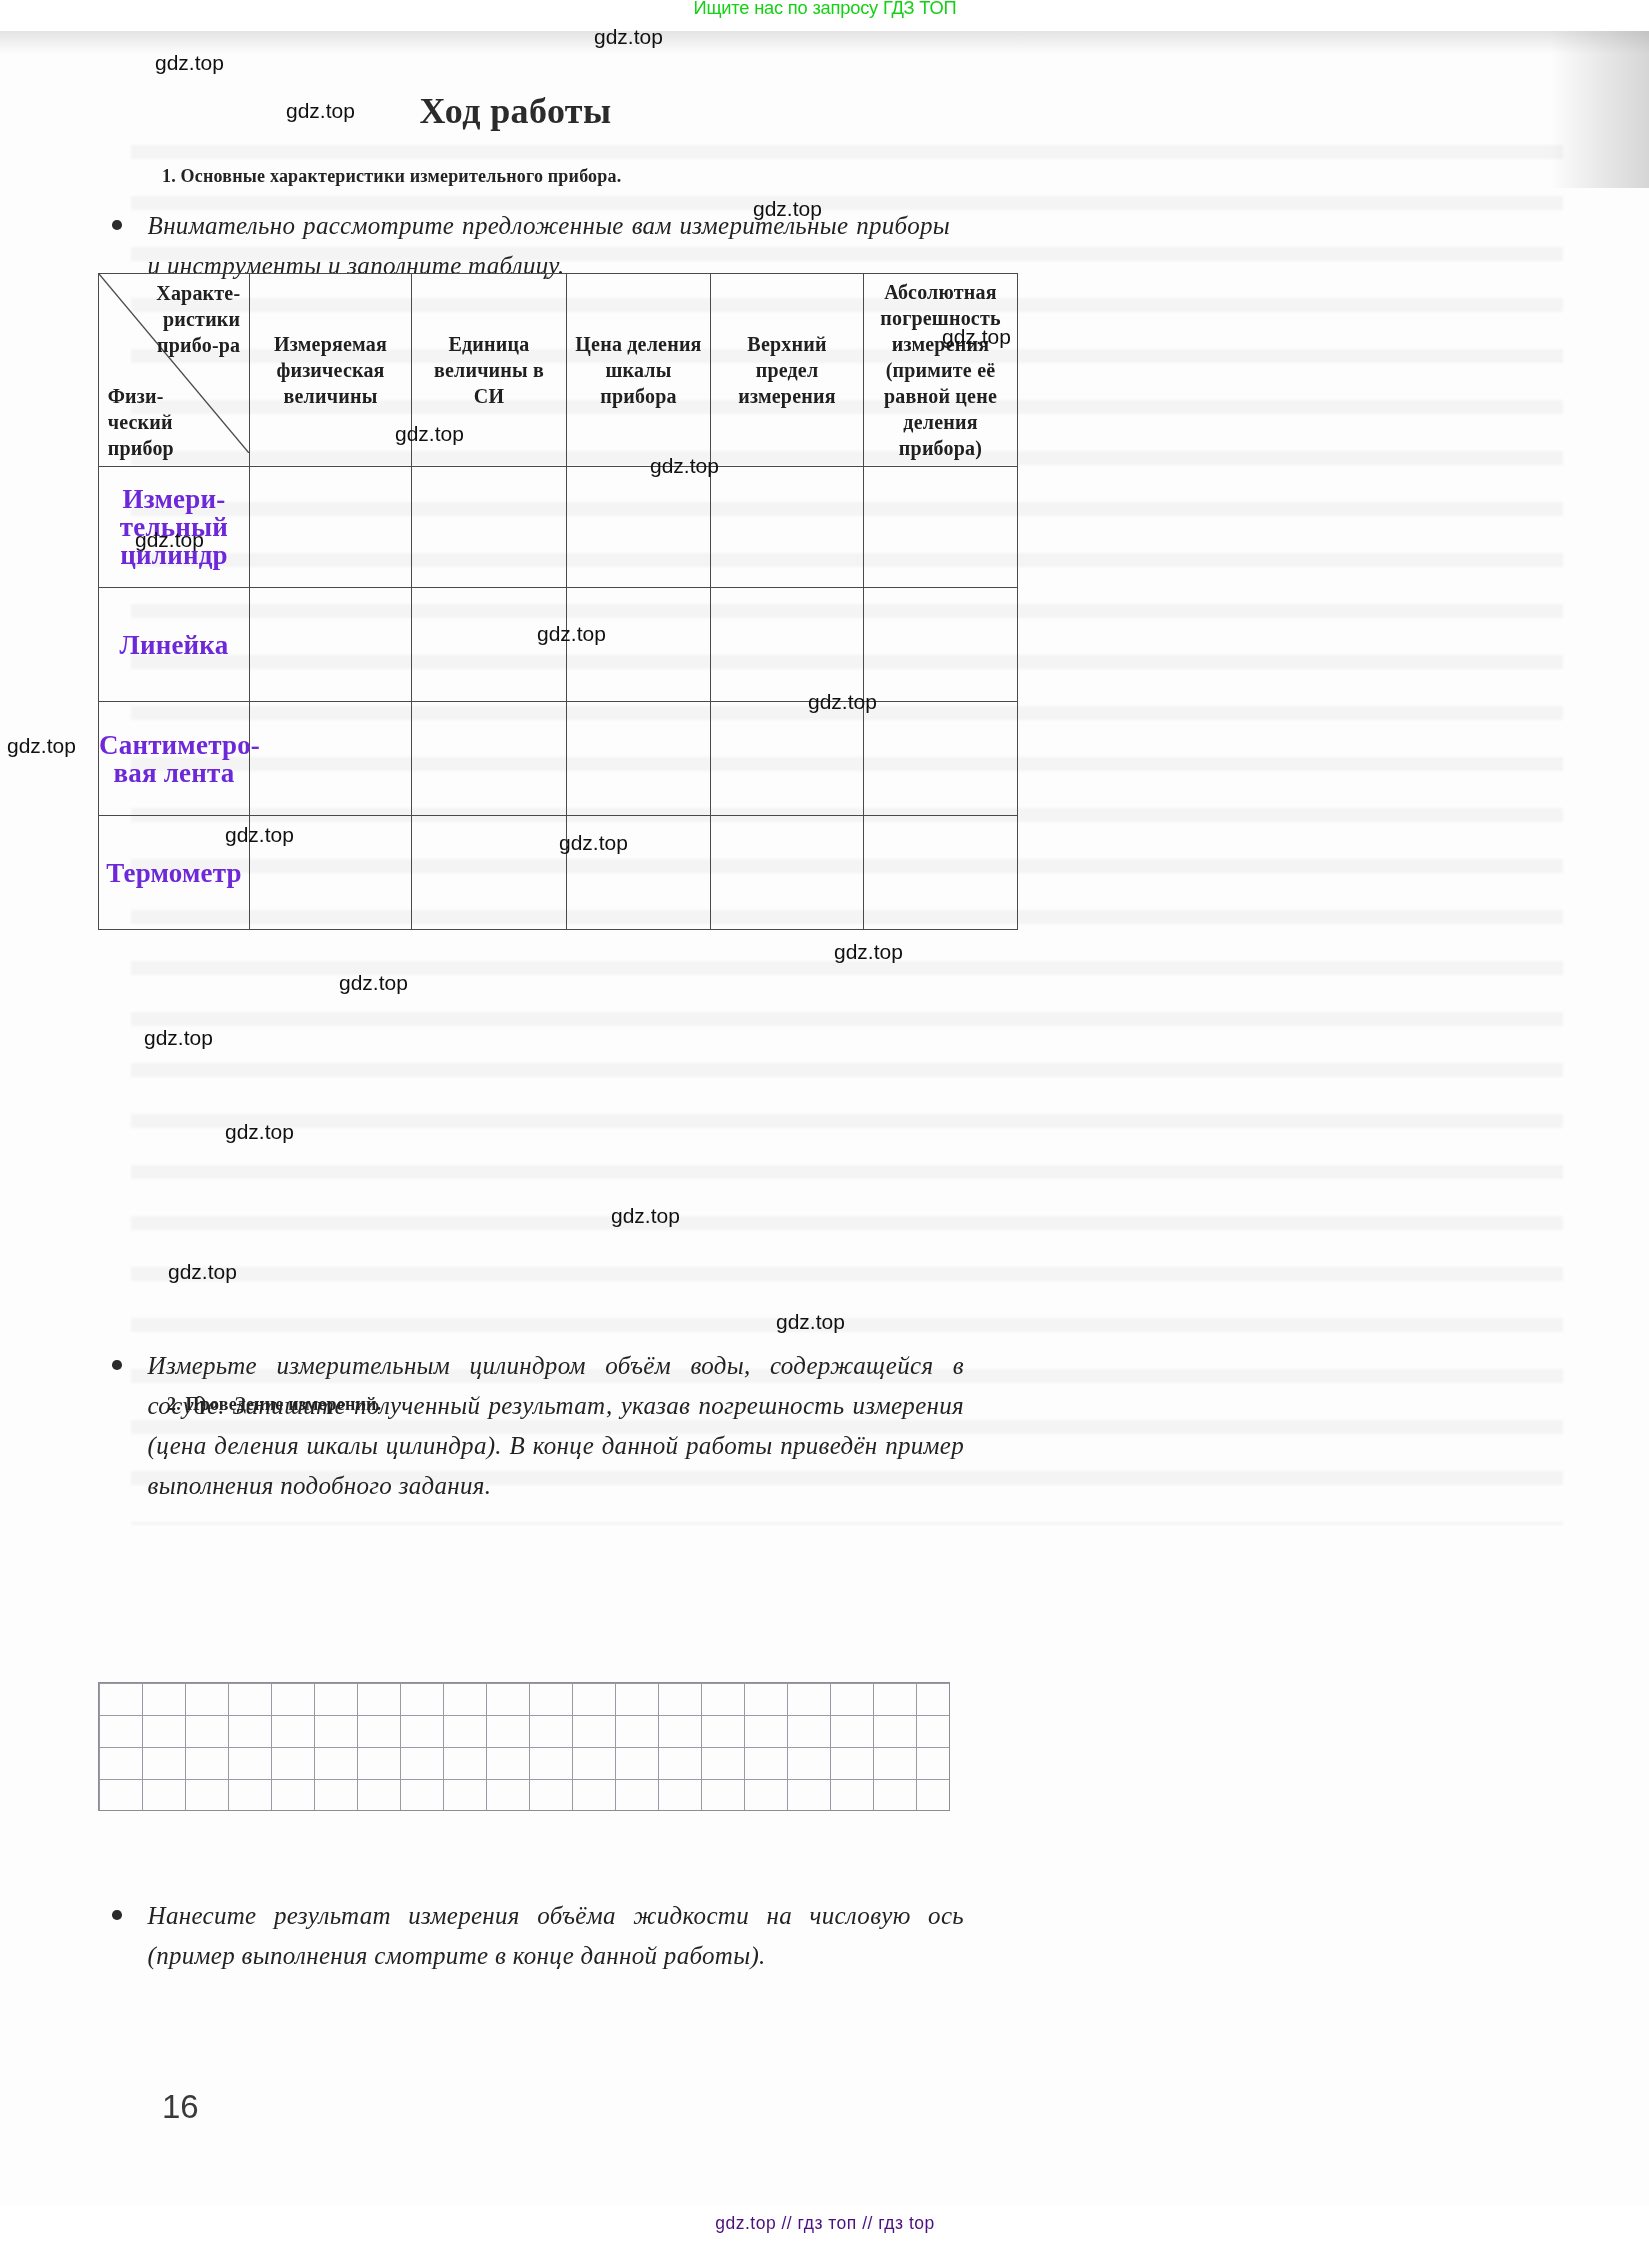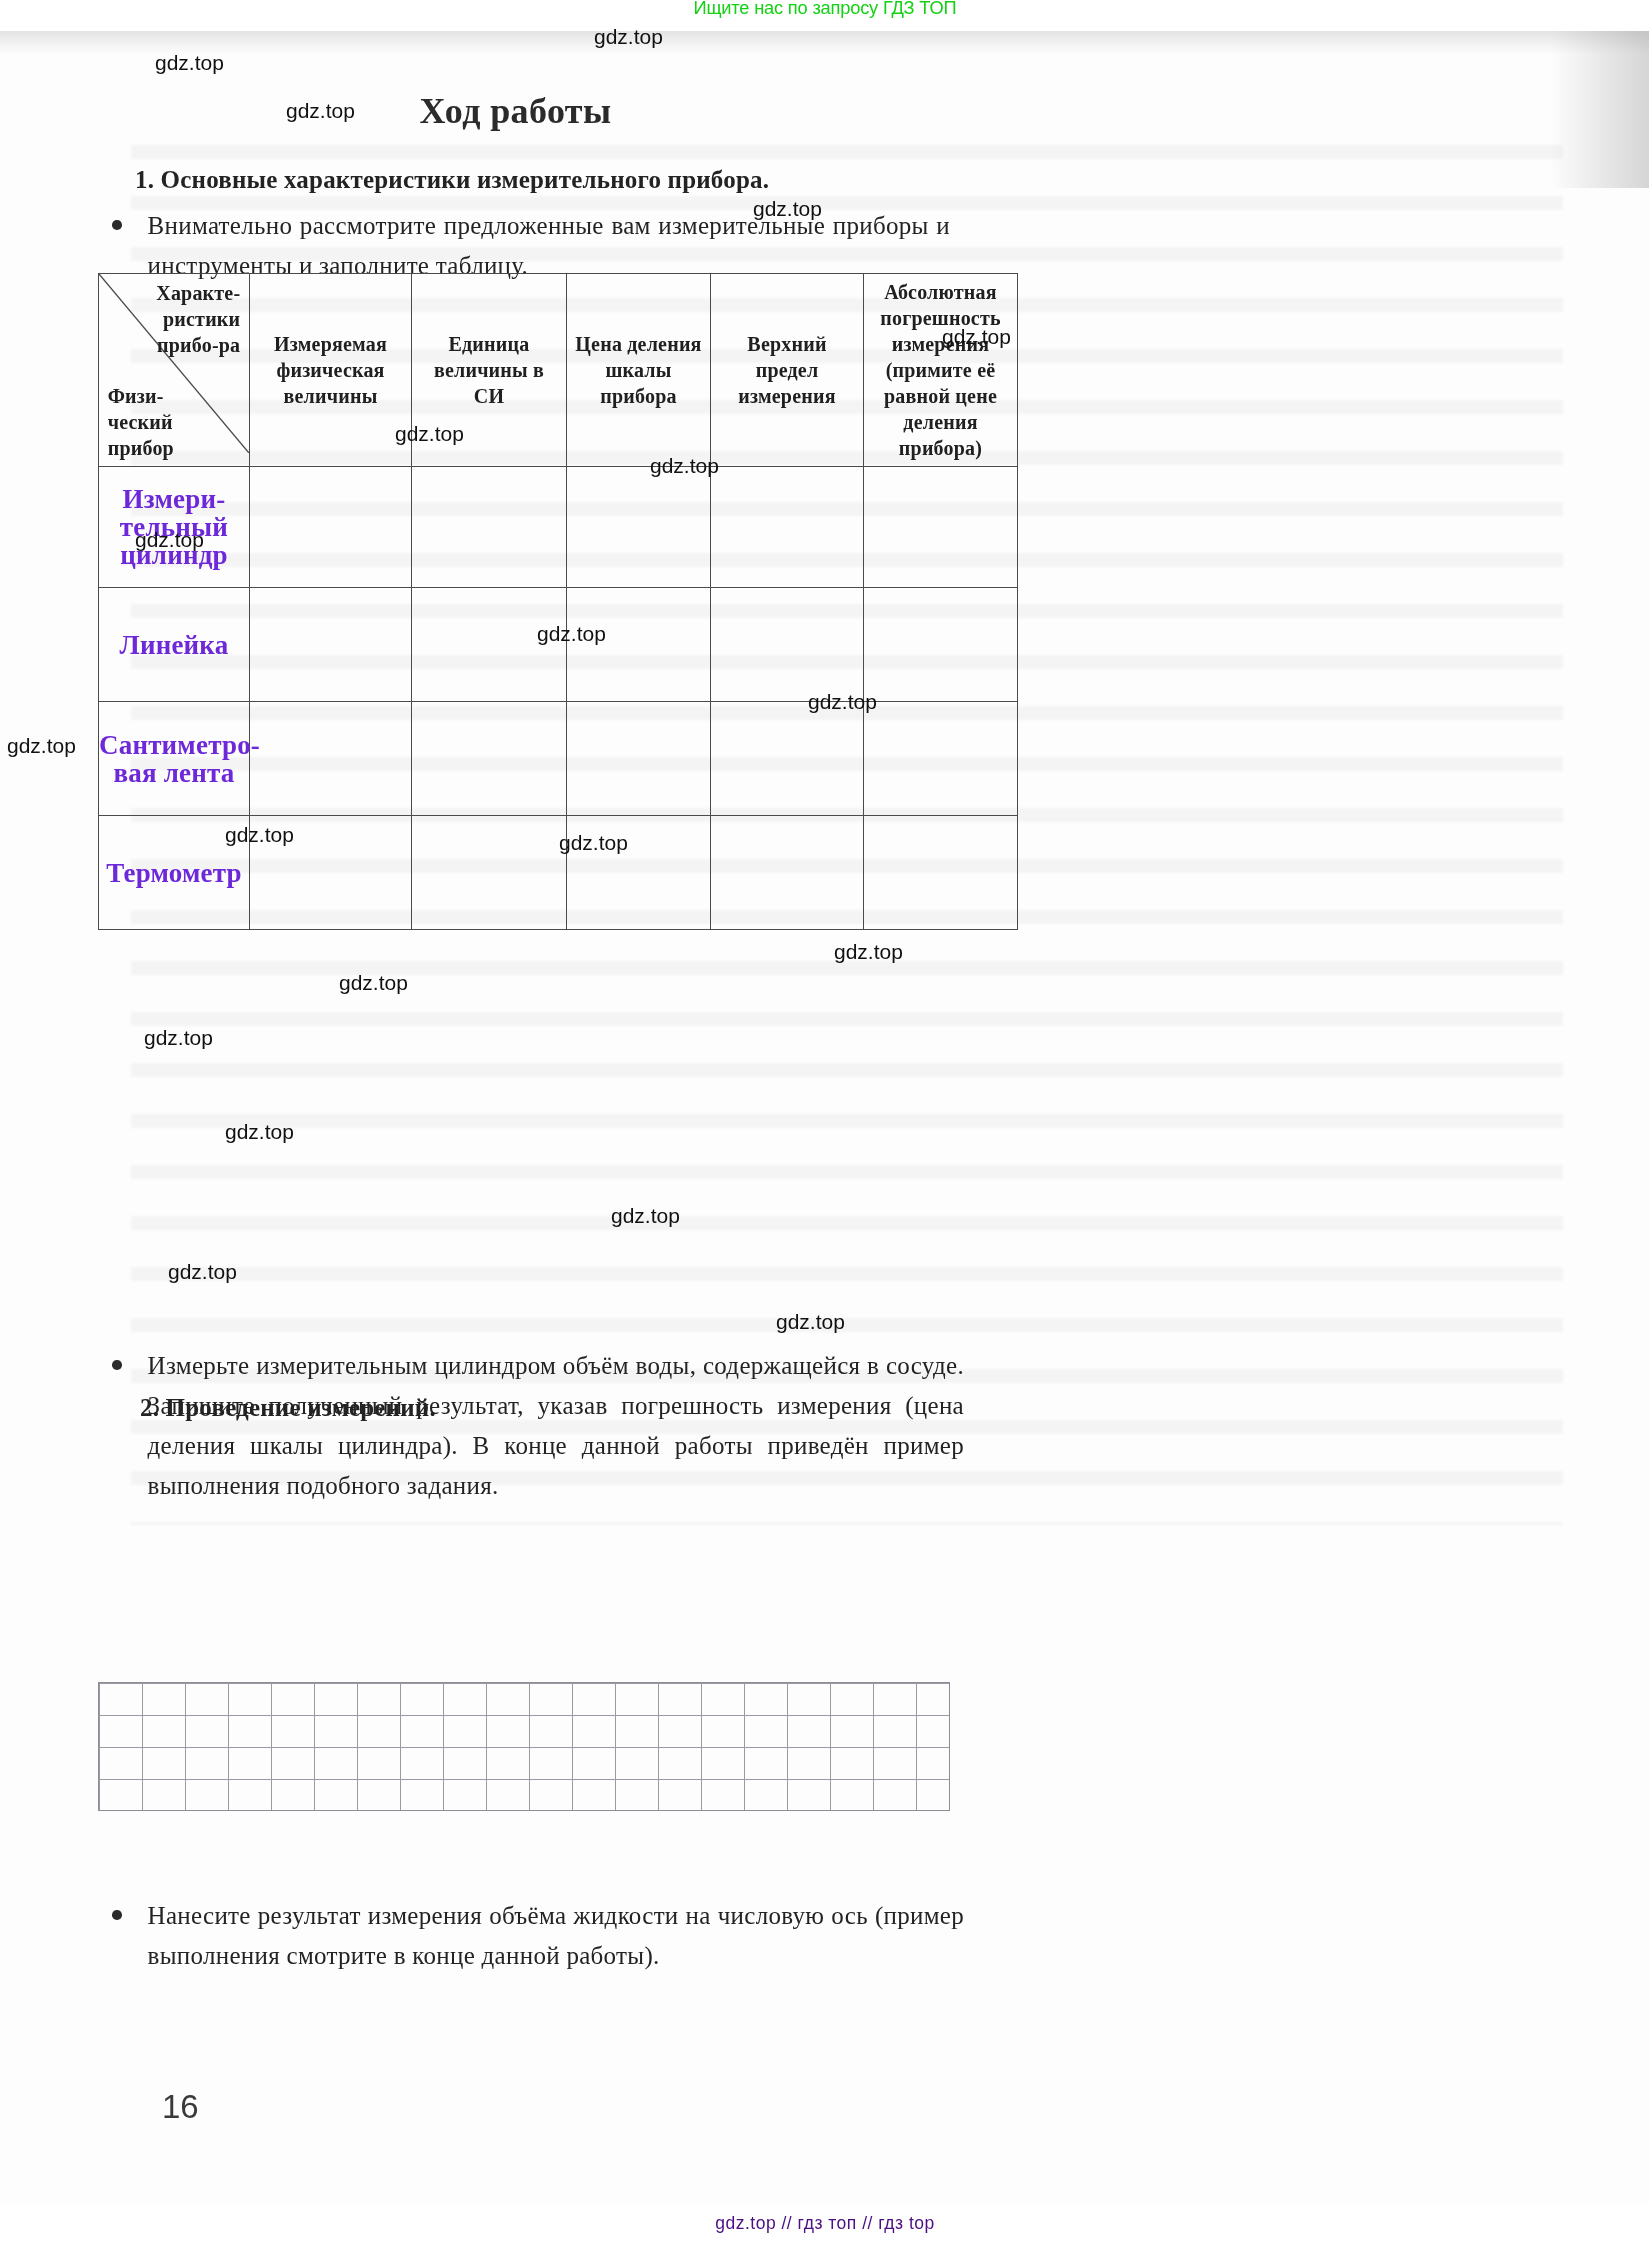--- a/index.html
+++ b/index.html
@@ -87,33 +87,35 @@
     width: 1031px;
     text-align: center;
     font-size: 36px;
     font-weight: bold;
     letter-spacing: 0.4px;
     color: #2b2b2b;
   }
 
   .section-heading {
     position: absolute;
-    font-size: 25px;
+    font-size: 18px;
     font-weight: bold;
     color: #232323;
     letter-spacing: 0.2px;
     white-space: nowrap;
+    margin-left: 27px;
   }
   .sh-1 { left: 135px; top: 135px; }
   .sh-2 { left: 140px; top: 1363px; }
 
   .bullet-block {
     position: absolute;
     display: flex;
     align-items: flex-start;
+    font-style: italic;
   }
   .bullet-dot {
     width: 9.6px; height: 9.6px;
     background: #2b2b2b;
     border-radius: 50%;
     flex: 0 0 auto;
     margin-top: 14px;
   }
   .bullet-body {
     margin-left: 26px;

